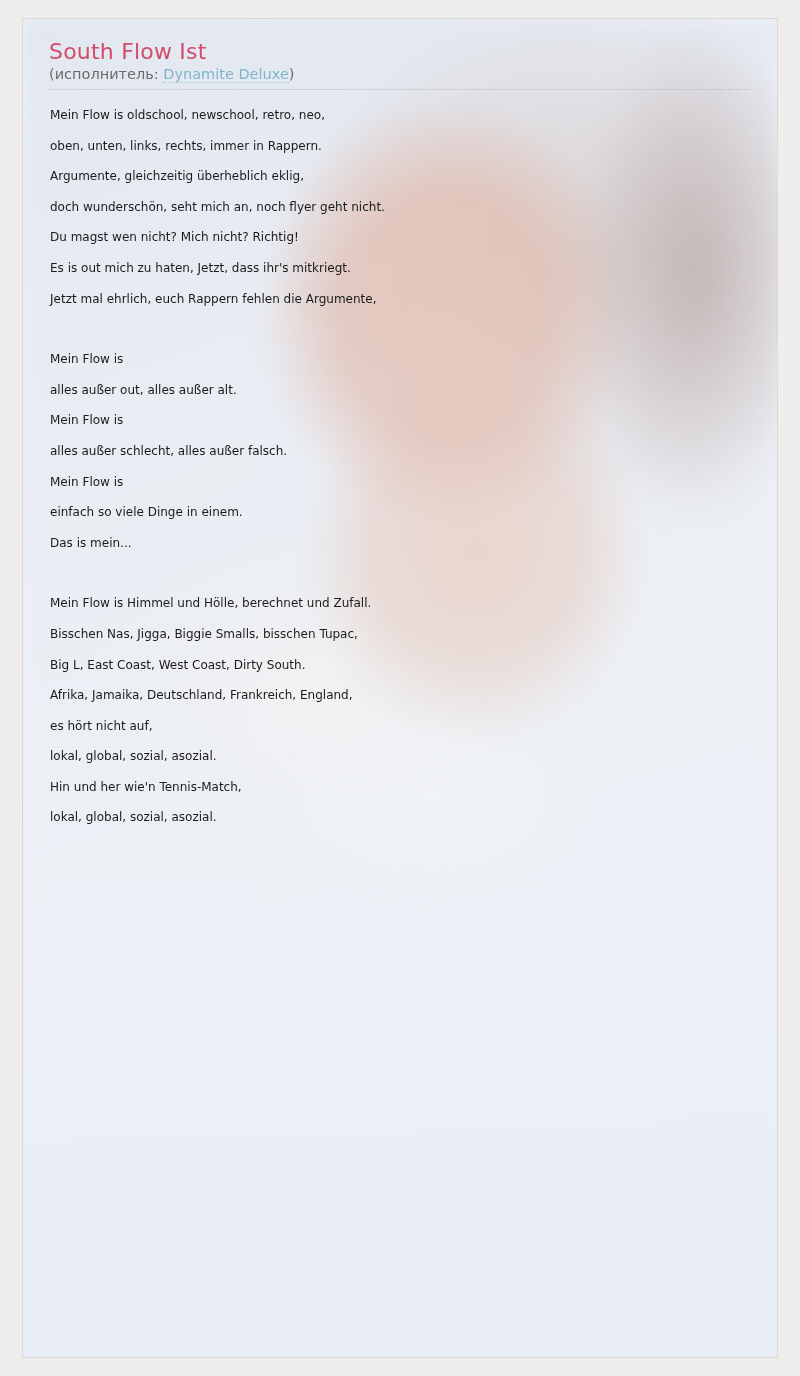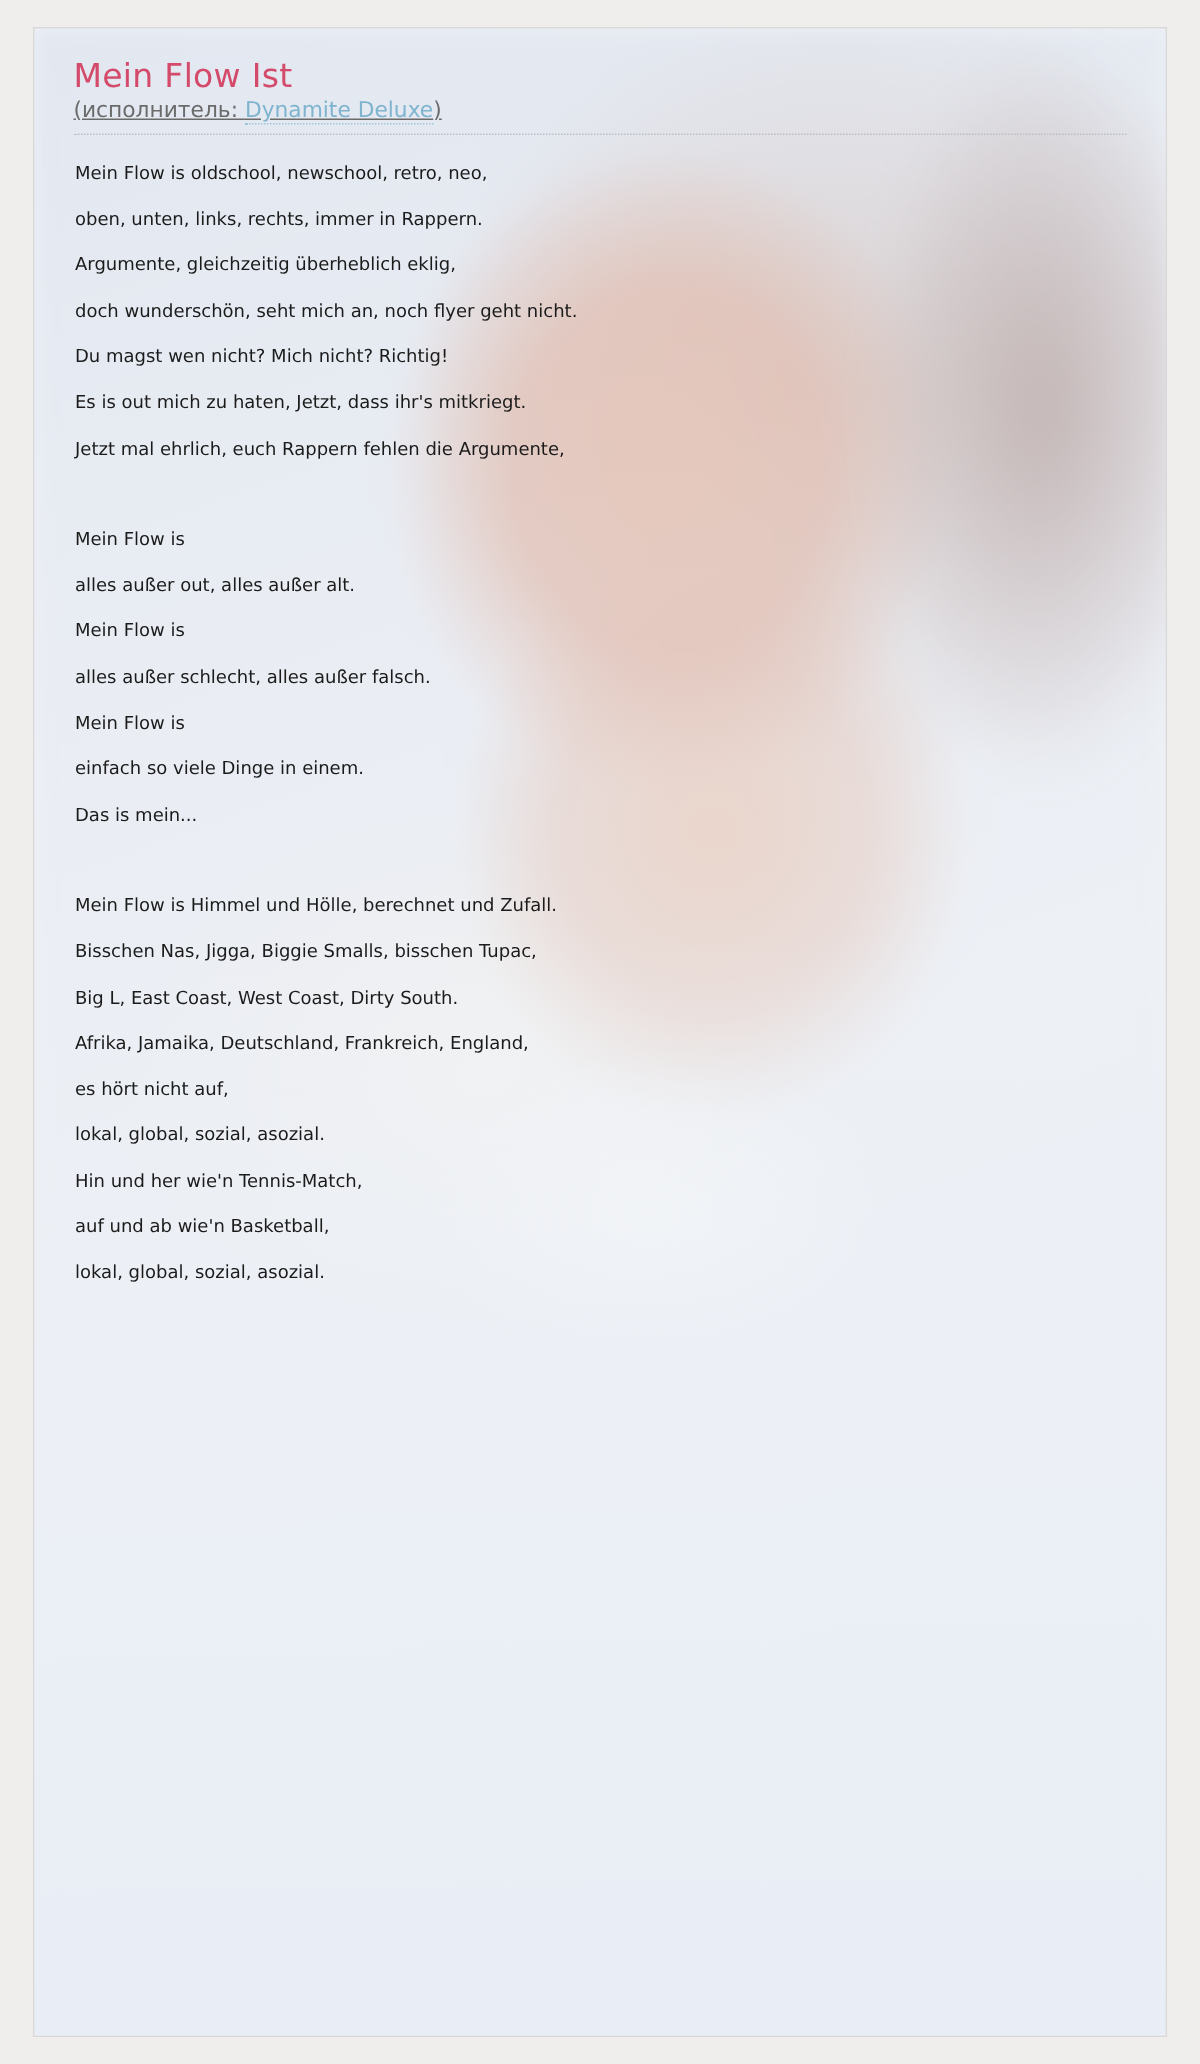--- a/index.html
+++ b/index.html
@@ -90,21 +90,20 @@
     margin: 0 0 2px 0;
     letter-spacing: 0.2px;
   }
 
   .artist-line {
     font-size: 14.5px;
     color: #6b6b6b;
     padding-bottom: 7px;
     border-bottom: 1px dotted #b9bec6;
     margin-bottom: 10px;
-    text-decoration: underline;
   }
   .artist-link {
     color: #7fb4cf;
     text-decoration: none;
     border-bottom: 1px dotted #9fc6da;
     cursor: pointer;
   }
 
   .lyrics {
     font-size: 12px;
@@ -130,21 +129,21 @@
 
     <div class="bg-photo">
       <div class="ph-base"></div>
       <div class="ph-dark-right"></div>
       <div class="ph-shoulder"></div>
       <div class="ph-fade"></div>
     </div>
 
     <div class="content">
 
-      <h1 class="song-title">Mein Flow Ist</h1>
+      <h1 class="song-title">South Flow Ist</h1>
 
       <div class="artist-line"><span>(исполнитель:</span> <a class="artist-link" href="#">Dynamite Deluxe</a><span>)</span></div>
 
       <div class="lyrics">
         <p class="ln">Mein Flow is oldschool, newschool, retro, neo,</p>
         <p class="ln">oben, unten, links, rechts, immer in Rappern.</p>
         <p class="ln">Argumente, gleichzeitig überheblich eklig,</p>
         <p class="ln">doch wunderschön, seht mich an, noch flyer geht nicht.</p>
         <p class="ln">Du magst wen nicht? Mich nicht? Richtig!</p>
         <p class="ln">Es is out mich zu haten, Jetzt, dass ihr's mitkriegt.</p>
@@ -158,19 +157,18 @@
         <p class="ln">einfach so viele Dinge in einem.</p>
         <p class="ln">Das is mein...</p>
         <p class="ln blank"></p>
         <p class="ln">Mein Flow is Himmel und Hölle, berechnet und Zufall.</p>
         <p class="ln">Bisschen Nas, Jigga, Biggie Smalls, bisschen Tupac,</p>
         <p class="ln">Big L, East Coast, West Coast, Dirty South.</p>
         <p class="ln">Afrika, Jamaika, Deutschland, Frankreich, England,</p>
         <p class="ln">es hört nicht auf,</p>
         <p class="ln">lokal, global, sozial, asozial.</p>
         <p class="ln">Hin und her wie'n Tennis-Match,</p>
-        <p class="ln">auf und ab wie'n Basketball,</p>
         <p class="ln">lokal, global, sozial, asozial.</p>
       </div>
 
     </div>
   </div>
 </div>
 
 </body></html>

